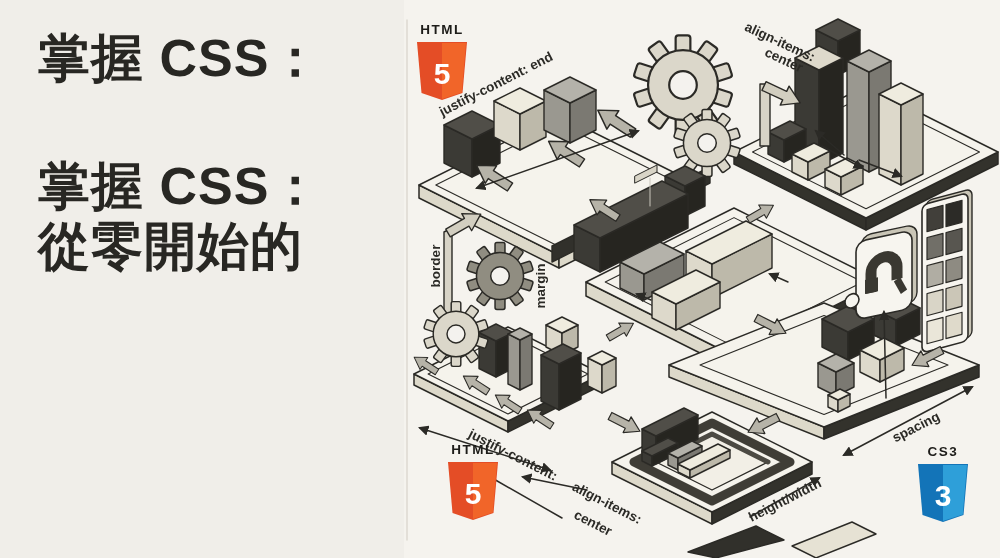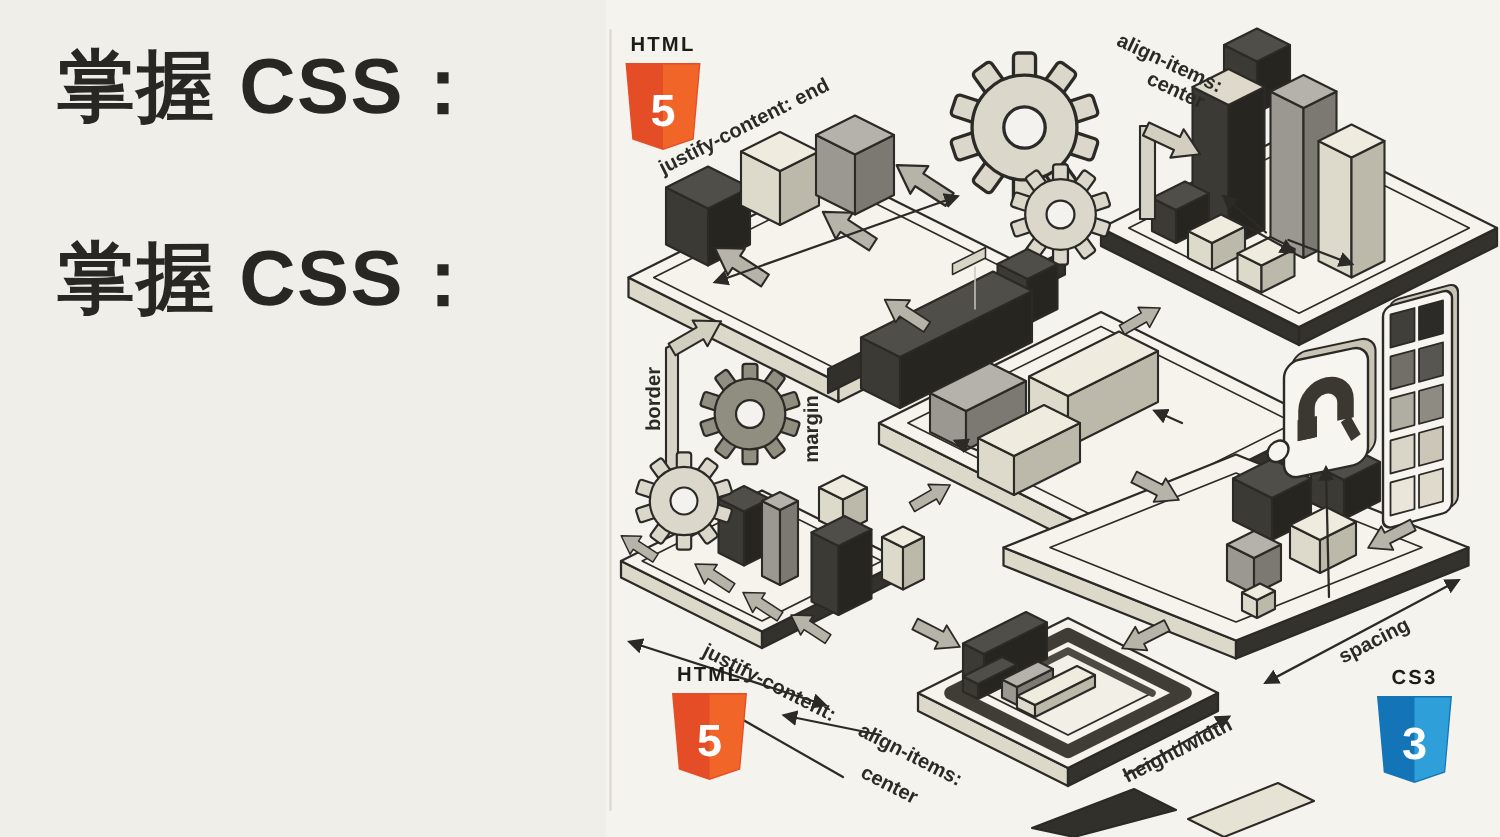--- a/index.html
+++ b/index.html
@@ -53,20 +53,21 @@
 <body>
 
 <div class="stage">
 
   <div class="left-panel">
     <div class="block1">
       <div class="t-line">掌握 CSS：</div>
     </div>
     <div class="block2">
       <div class="t-line">掌握 CSS：</div>
+      <div class="t-line">從零開始的</div>
     </div>
   </div>
 
   <div class="diagram">
   <svg width="596" height="558" viewBox="0 0 596 558">
     <defs>
       <marker id="mA" viewBox="0 0 10 10" refX="8" refY="5" markerWidth="7" markerHeight="7" orient="auto-start-reverse">
         <path d="M0,0L10,5L0,10z" fill="#2b2a26"></path>
       </marker>
       <g id="cArr">

